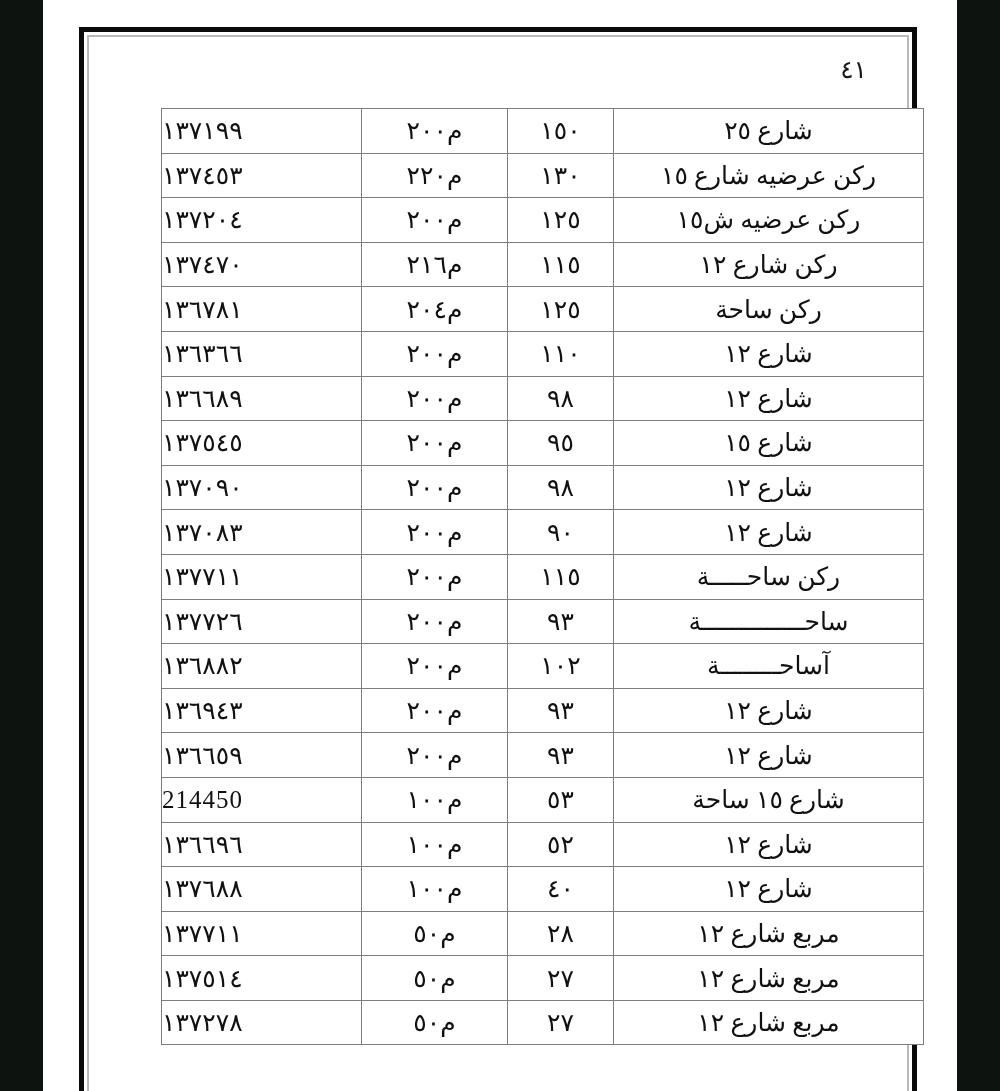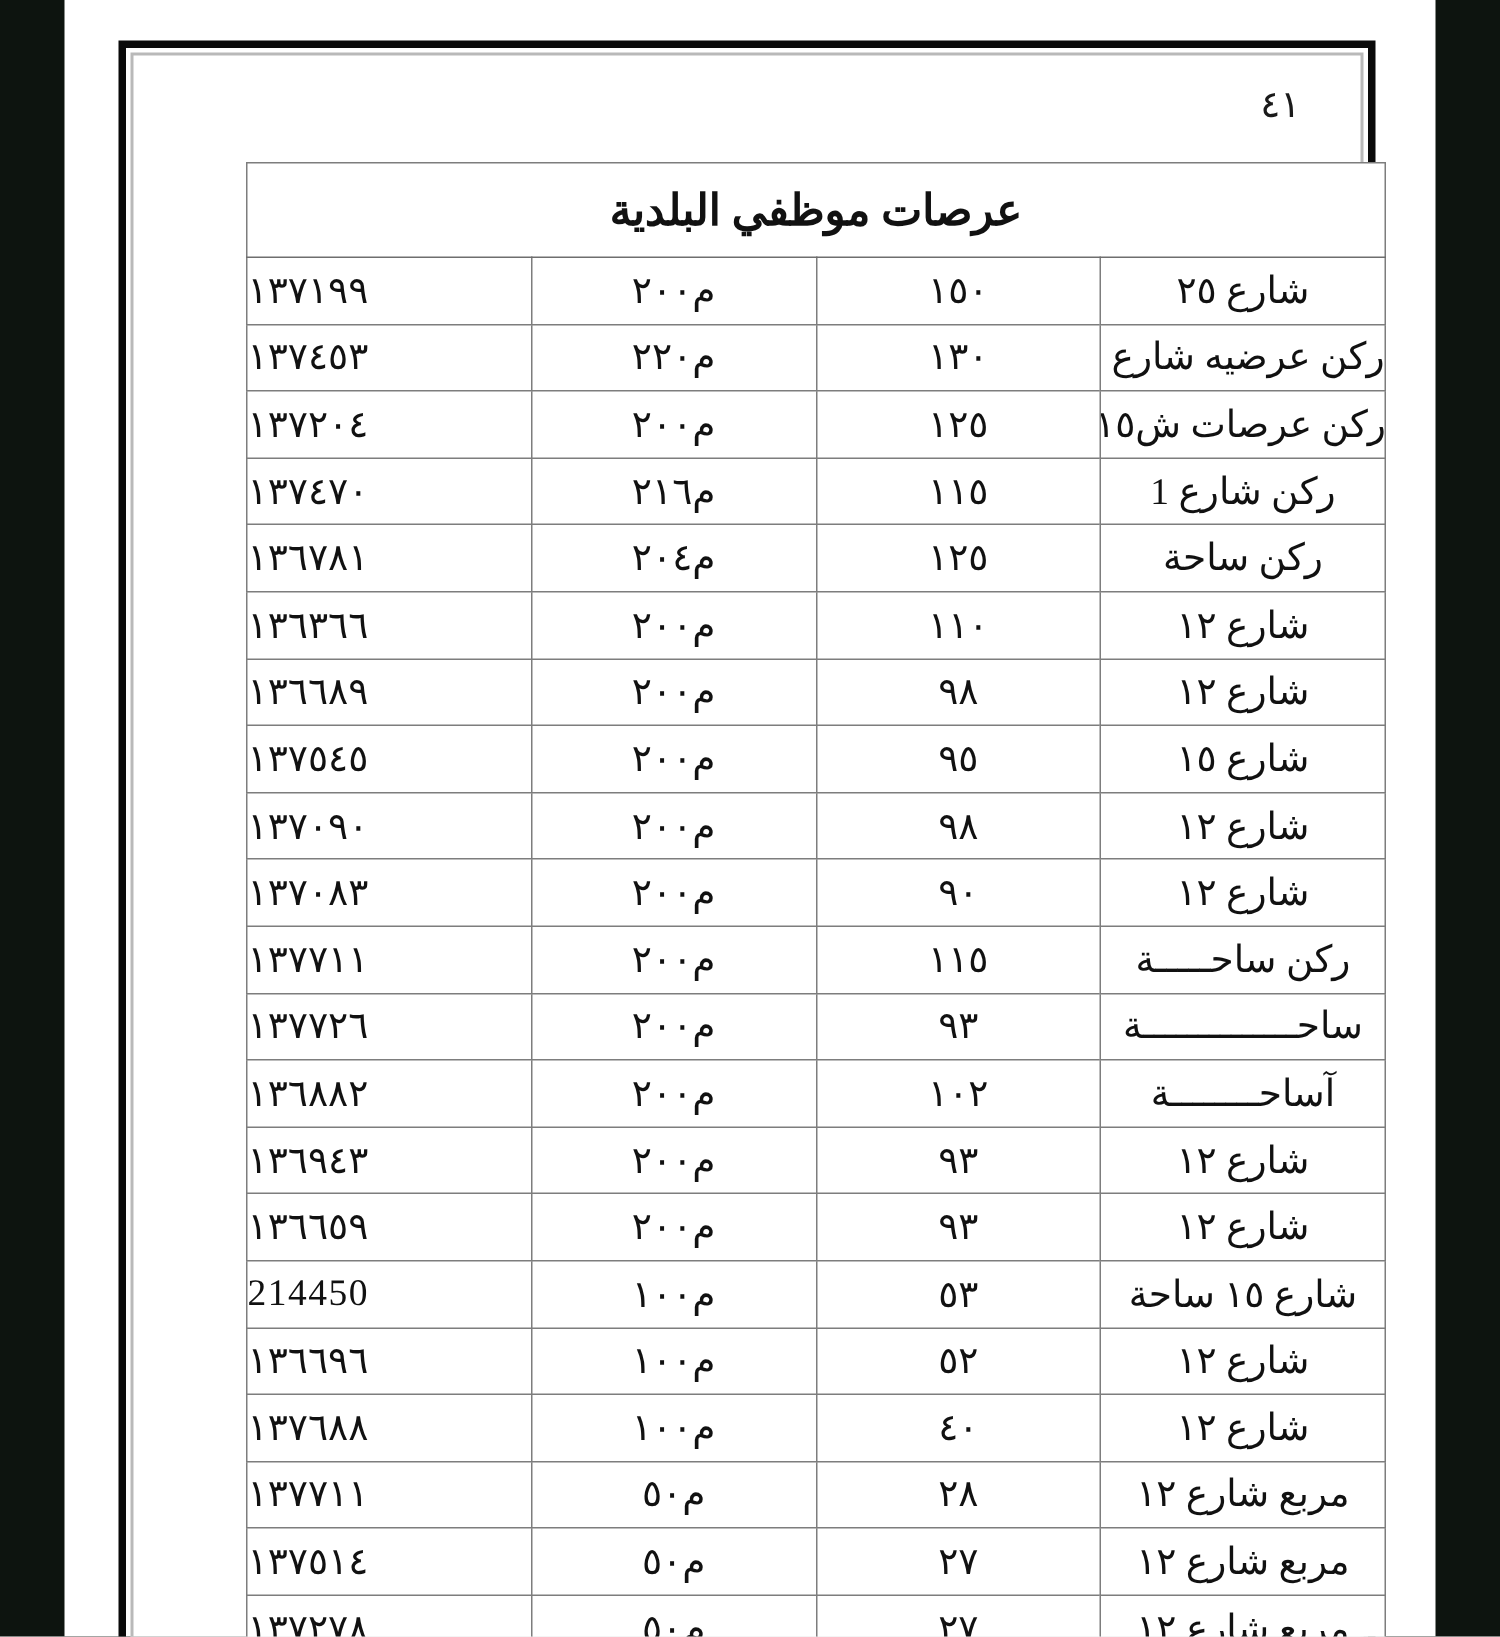--- a/index.html
+++ b/index.html
@@ -128,43 +128,40 @@
 
 <div id="paper">
   <div id="outer-frame"></div>
   <div id="inner-frame"></div>
 
   <div id="page-number">٤١</div>
 
   <div id="table-wrap">
     <table class="doc-table">
       <tbody>
-        <tr class="title-row">
-          <td colspan="4">عرصات موظفي البلدية</td>
-        </tr>
       <tr class="data-row">
             <td class="c-name">شارع ٢٥</td>
             <td class="c-area">١٥٠</td>
             <td class="c-size">م٢٠٠</td>
             <td class="c-id">١٣٧١٩٩</td>
           </tr>
           <tr class="data-row">
             <td class="c-name">ركن عرضيه شارع ١٥</td>
             <td class="c-area">١٣٠</td>
             <td class="c-size">م٢٢٠</td>
             <td class="c-id">١٣٧٤٥٣</td>
           </tr>
           <tr class="data-row">
-            <td class="c-name">ركن عرصات ش١٥</td>
+            <td class="c-name">ركن عرضيه ش١٥</td>
             <td class="c-area">١٢٥</td>
             <td class="c-size">م٢٠٠</td>
             <td class="c-id">١٣٧٢٠٤</td>
           </tr>
           <tr class="data-row">
-            <td class="c-name">ركن شارع 1</td>
+            <td class="c-name">ركن شارع ١٢</td>
             <td class="c-area">١١٥</td>
             <td class="c-size">م٢١٦</td>
             <td class="c-id">١٣٧٤٧٠</td>
           </tr>
           <tr class="data-row">
             <td class="c-name">ركن ساحة</td>
             <td class="c-area">١٢٥</td>
             <td class="c-size">م٢٠٤</td>
             <td class="c-id">١٣٦٧٨١</td>
           </tr>

